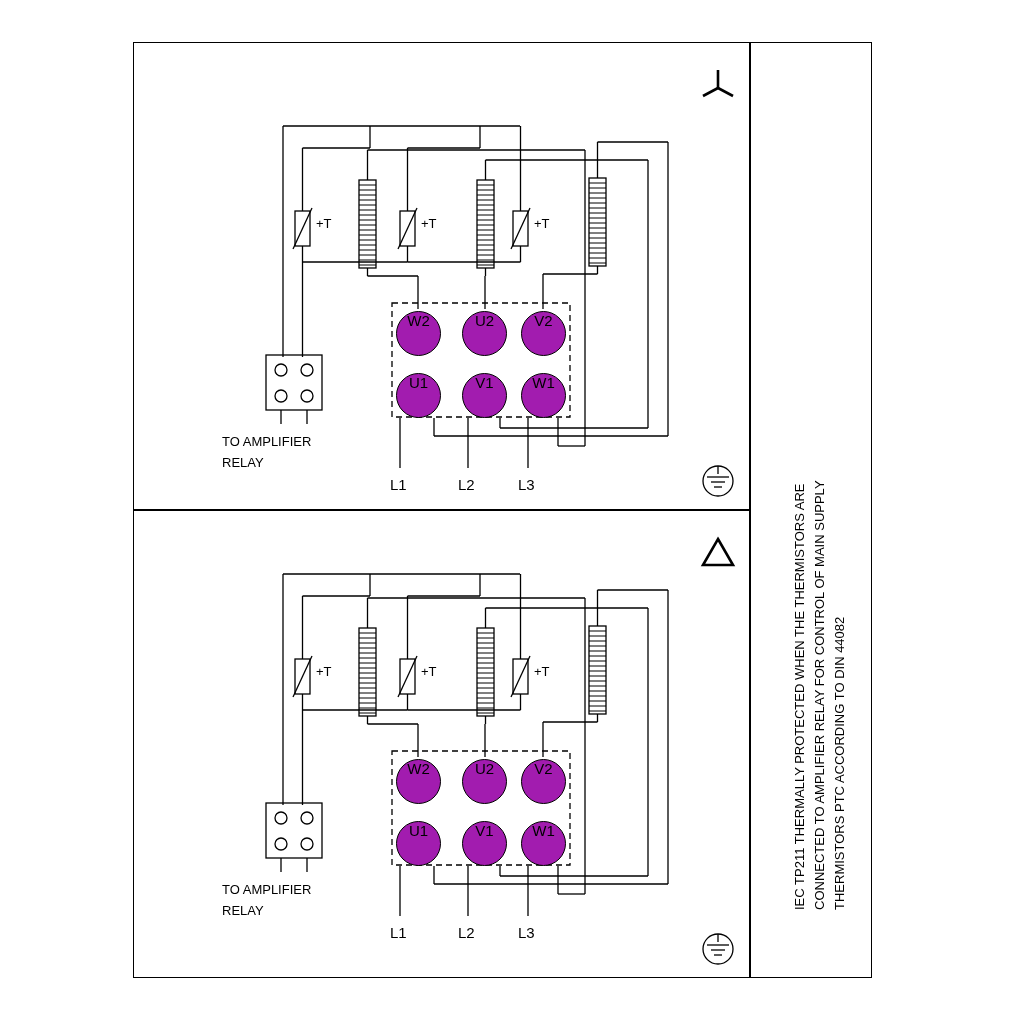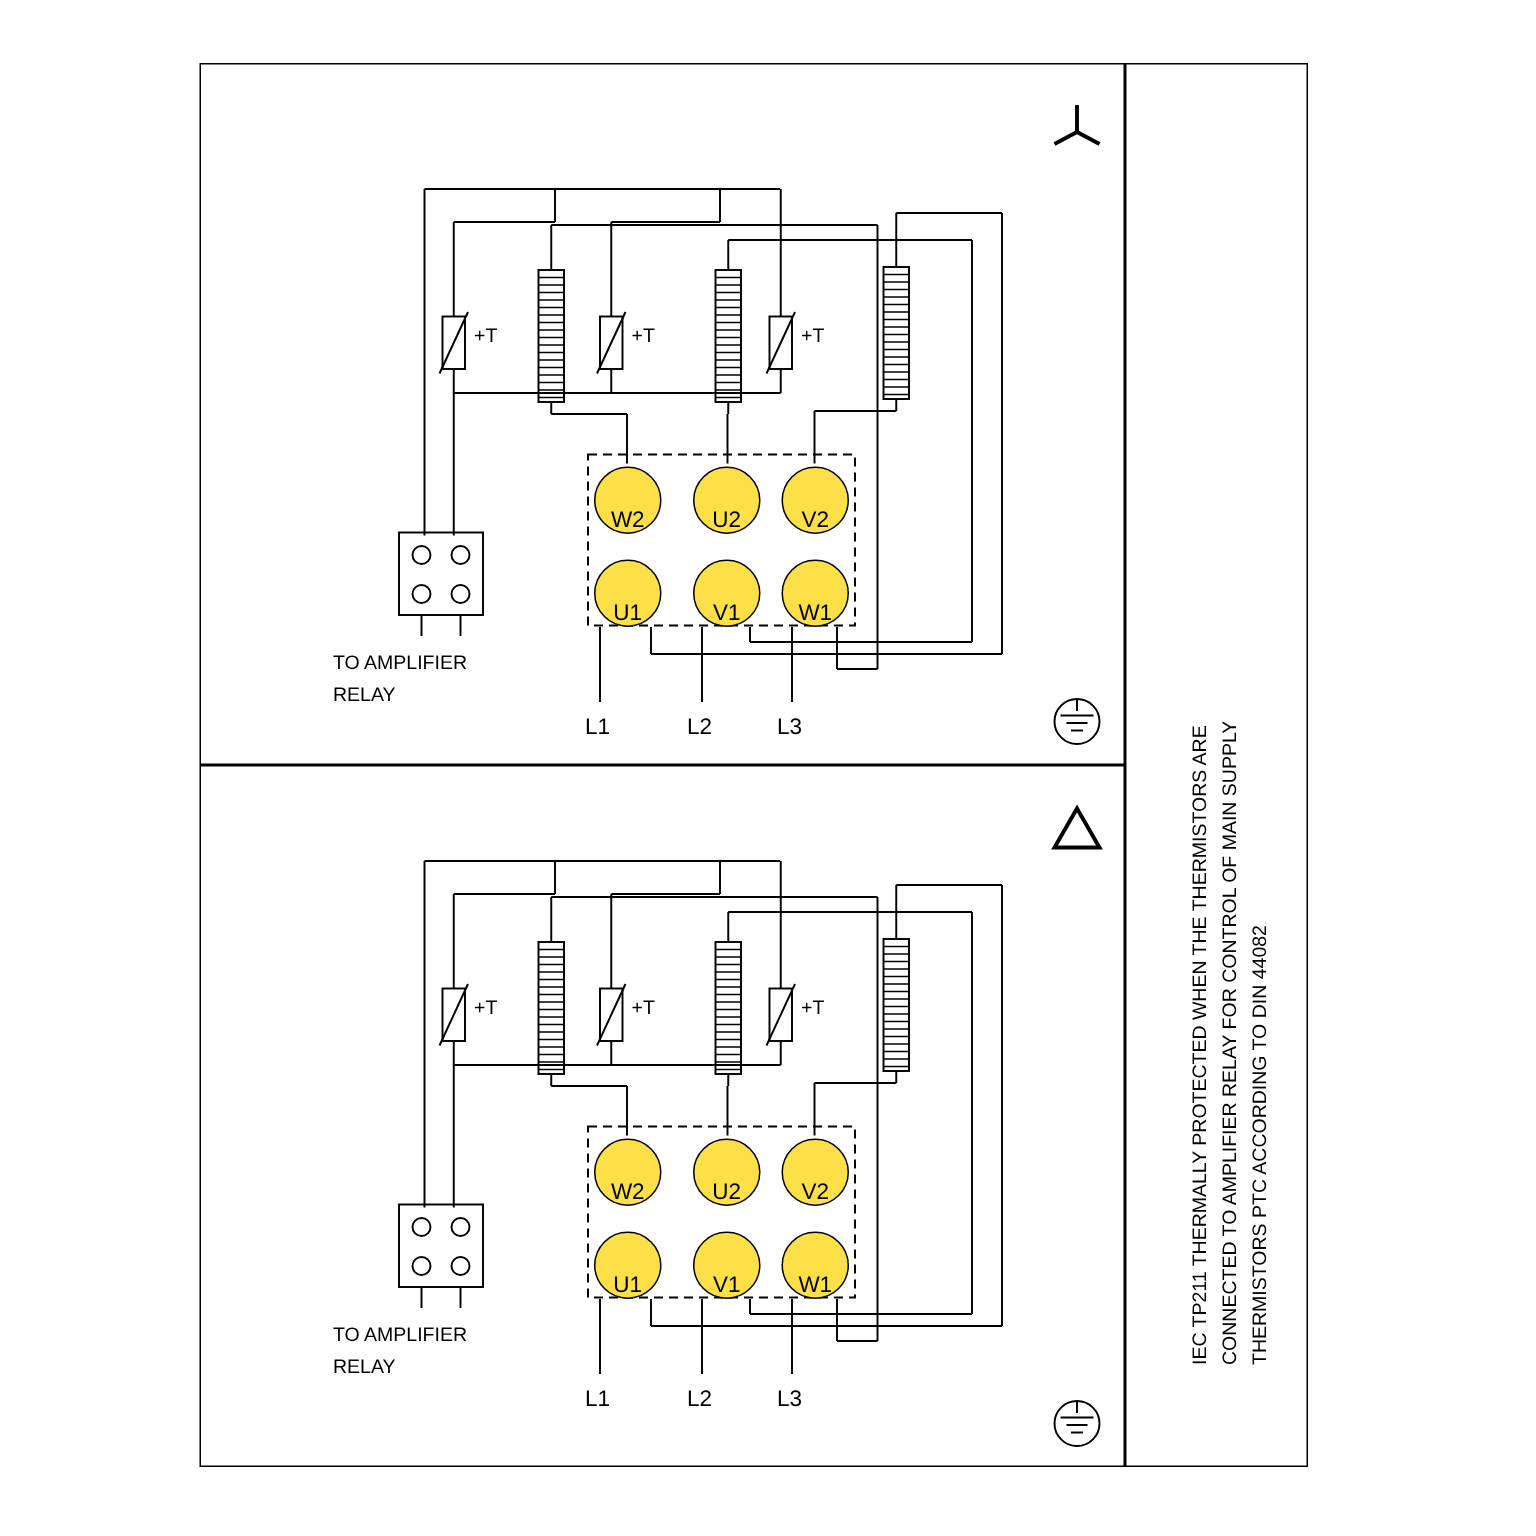--- a/index.html
+++ b/index.html
@@ -36,24 +36,24 @@
   }
   .lbl.big {
     font-size: 15px;
   }
   .terminal {
     position: absolute;
     border: 1.5px solid #000;
     border-radius: 50%;
     box-sizing: border-box;
     display: flex;
-    align-items: flex-end;
+    align-items: flex-start;
     justify-content: center;
     font-size: 15px;
-    background: #fde047;
+    background: #a21caf;
   }
   .note {
     position: absolute;
     transform-origin: 0 0;
     transform: rotate(-90deg);
     font-size: 13px;
     white-space: pre;
     line-height: 1.6;
     color: #000;
   }

